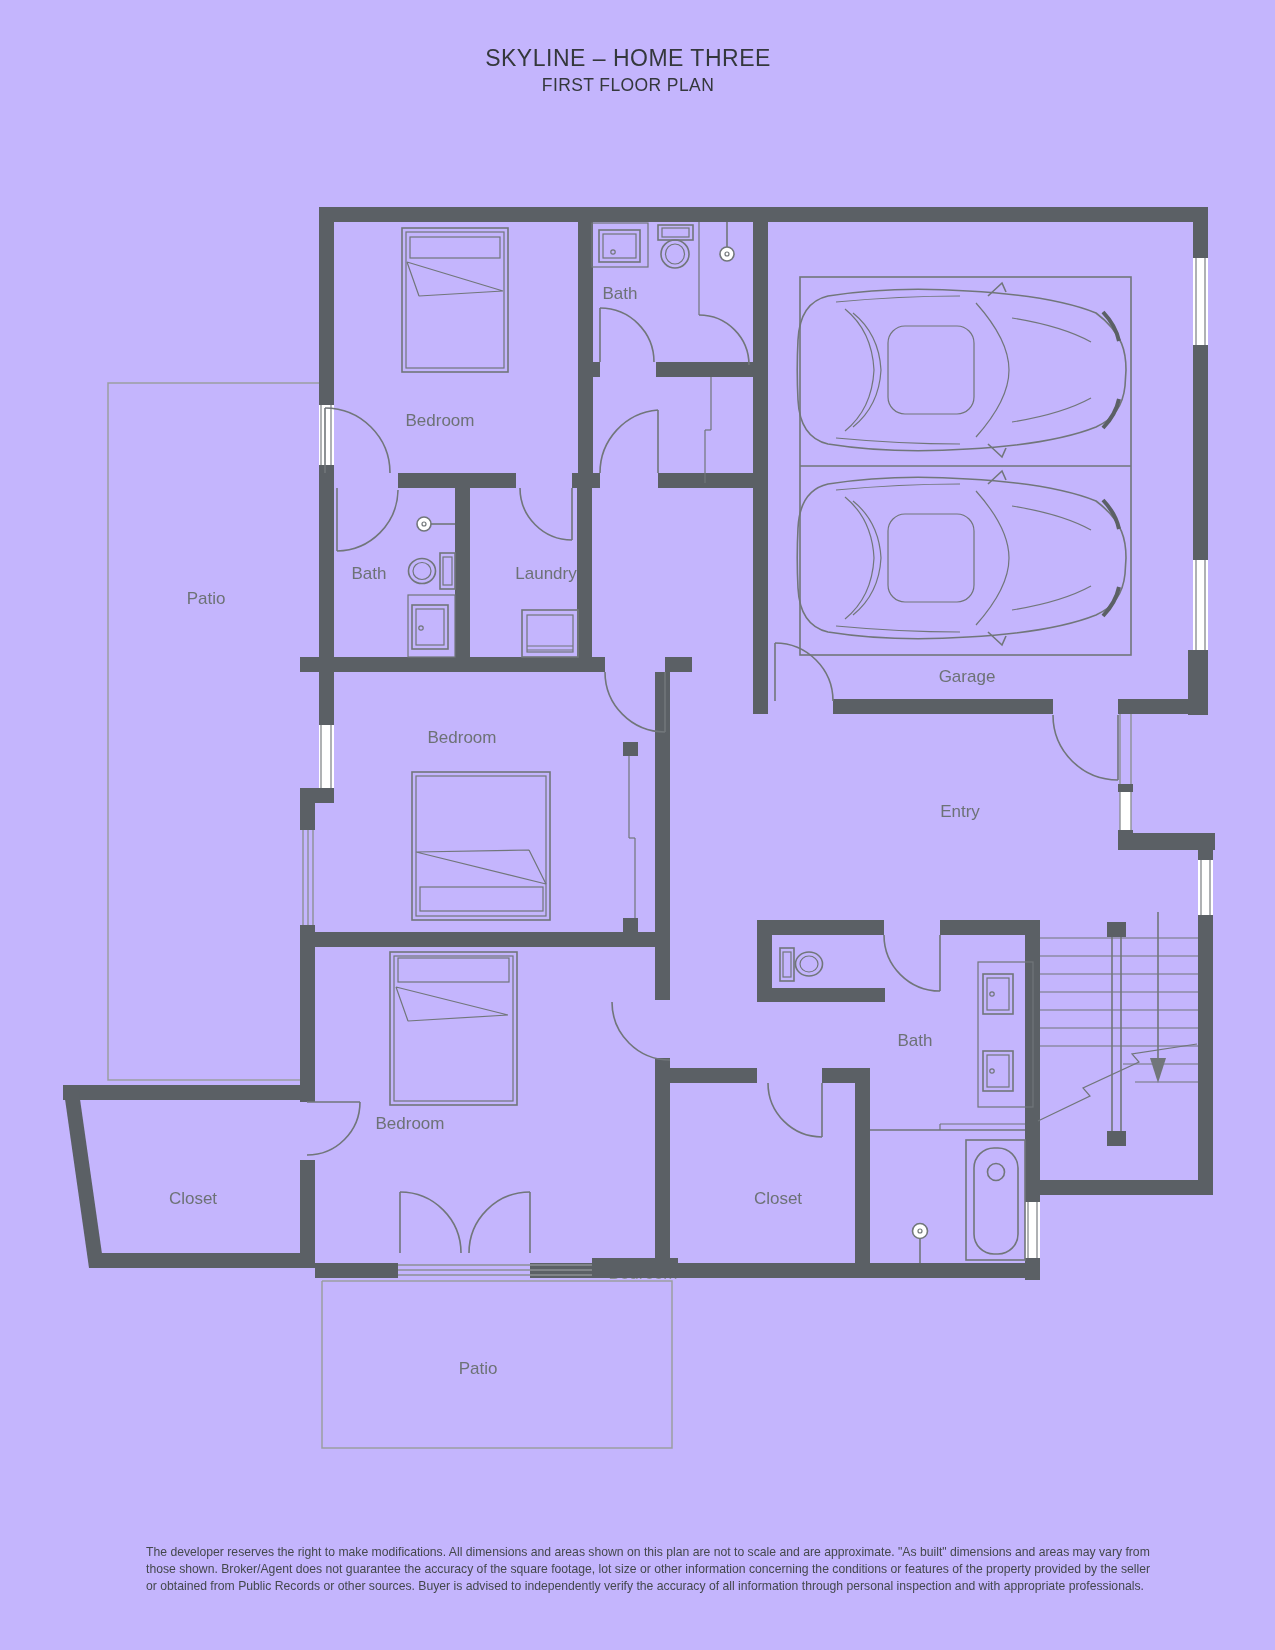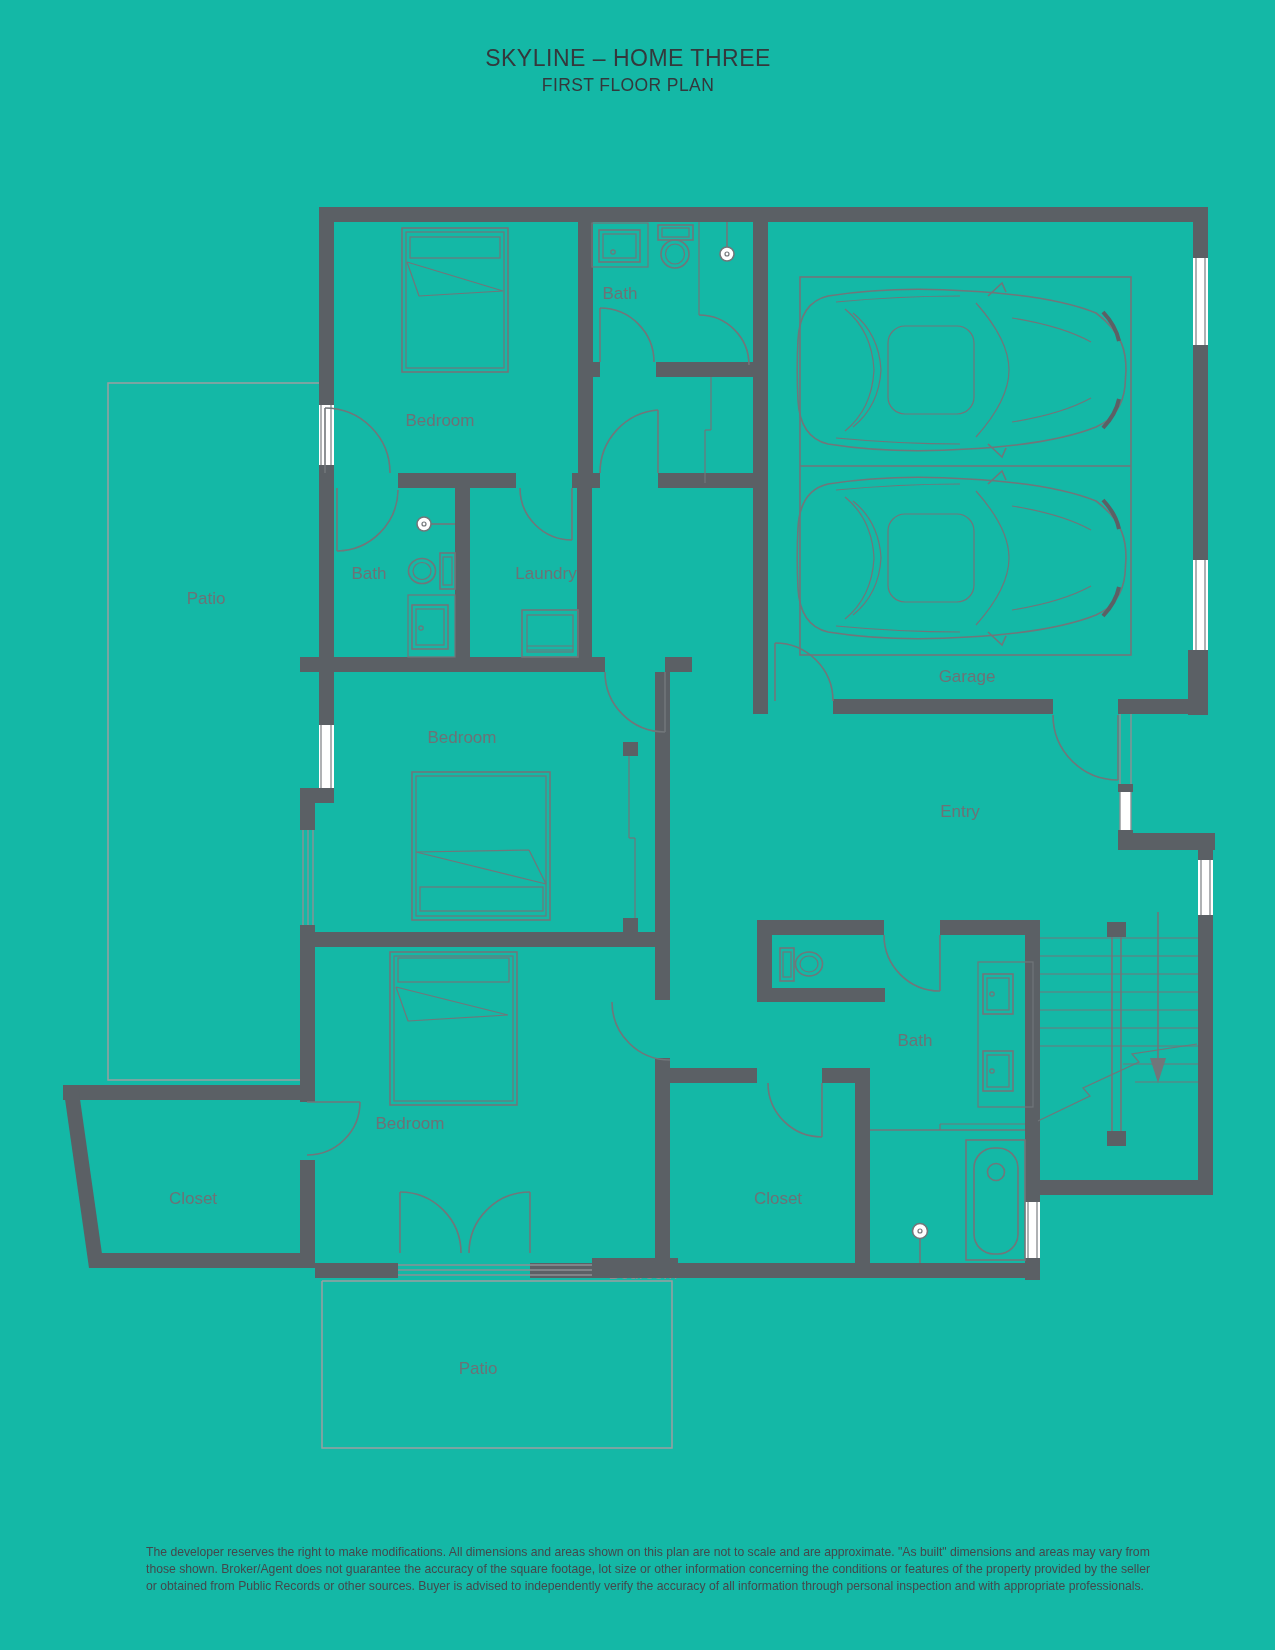--- a/index.html
+++ b/index.html
@@ -1,16 +1,16 @@
 <!DOCTYPE html>
 <html><head>
 <meta charset="utf-8">
 <style>
   html,body{margin:0;padding:0;background:#ffffff;}
-  .page{position:relative;width:1275px;height:1650px;background:#14b8a6;overflow:hidden;
+  .page{position:relative;width:1275px;height:1650px;background:#c4b5fd;overflow:hidden;
         font-family:"Liberation Sans",sans-serif;}
   svg{position:absolute;left:0;top:0;}
   .wall{fill:#5b6065;stroke:none;}
   .thin{fill:none;stroke:#71767a;stroke-width:1.6;}
   .thin2{fill:none;stroke:#71767a;stroke-width:1.2;}
   .fixfill{fill:#ffffff;stroke:#71767a;stroke-width:1.6;}
   .winline{stroke:#8d9194;stroke-width:1.4;}
   .winbox{fill:#ffffff;}
   .patio{fill:none;stroke:#9a9ea1;stroke-width:1.5;}
   .lbl{font-family:"Liberation Sans",sans-serif;font-size:17px;fill:#6d7276;}

